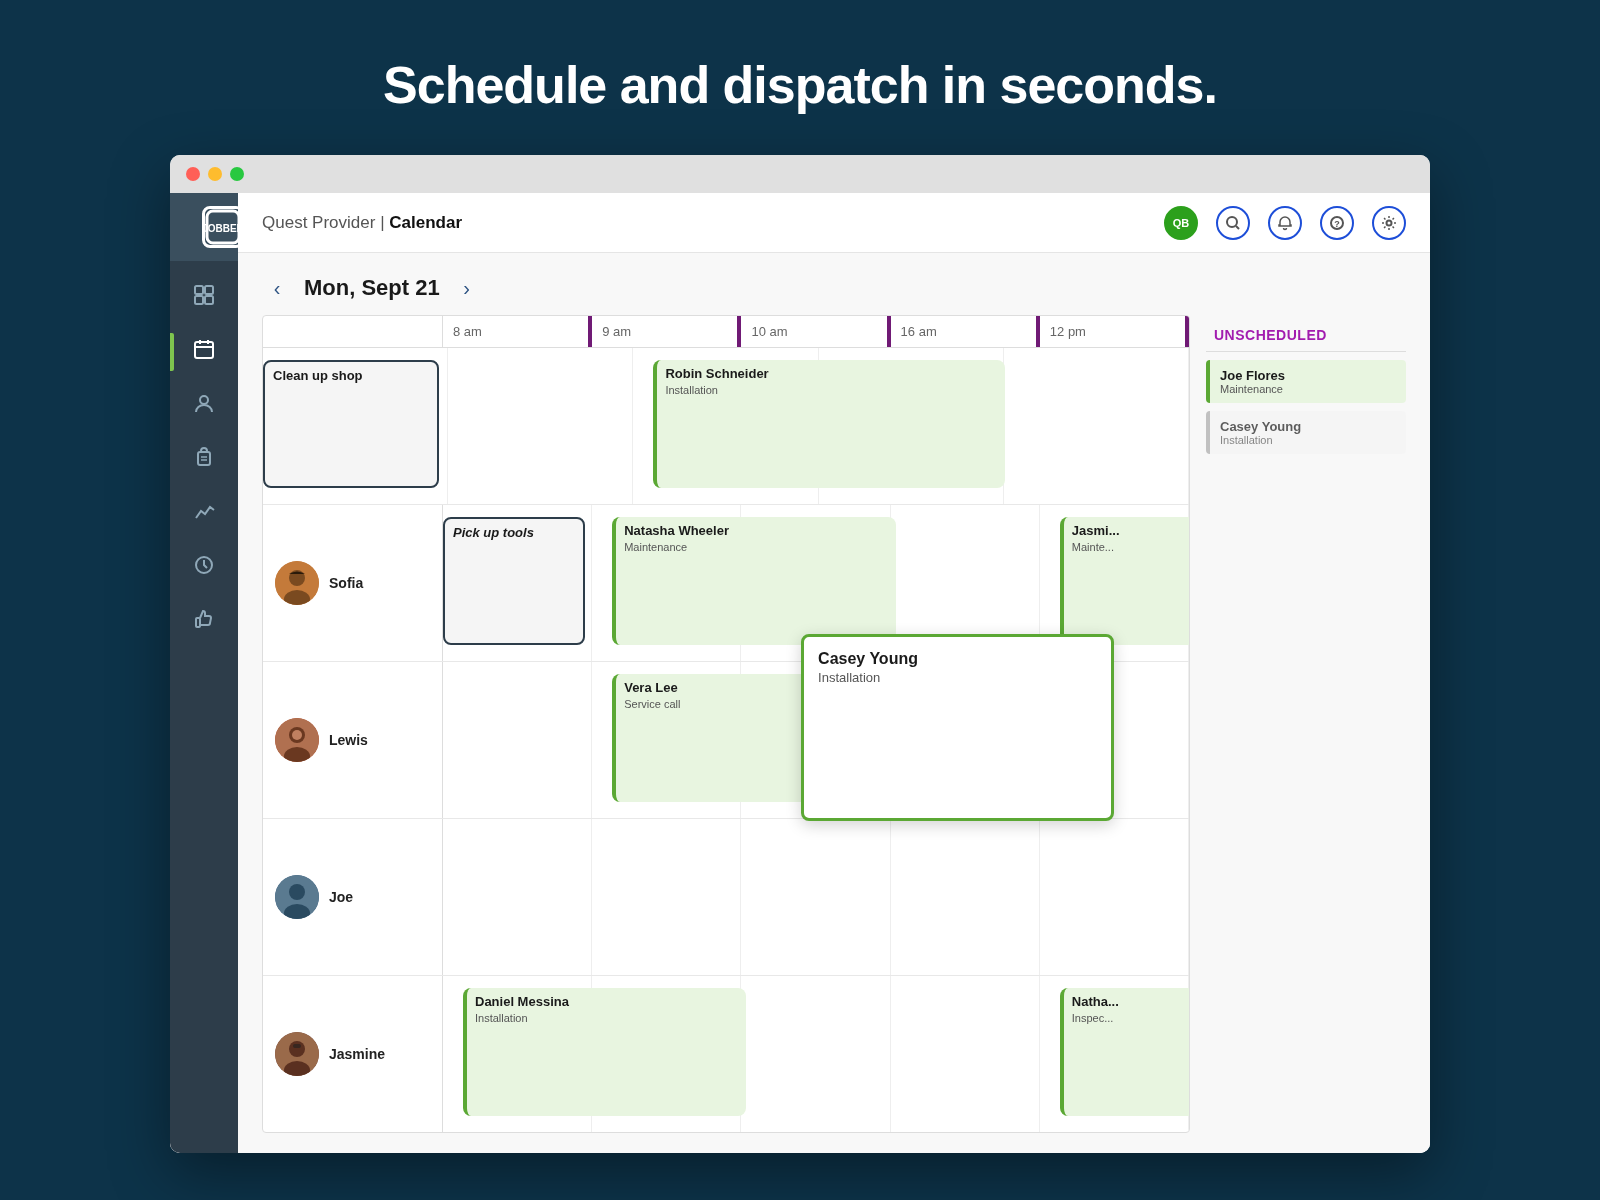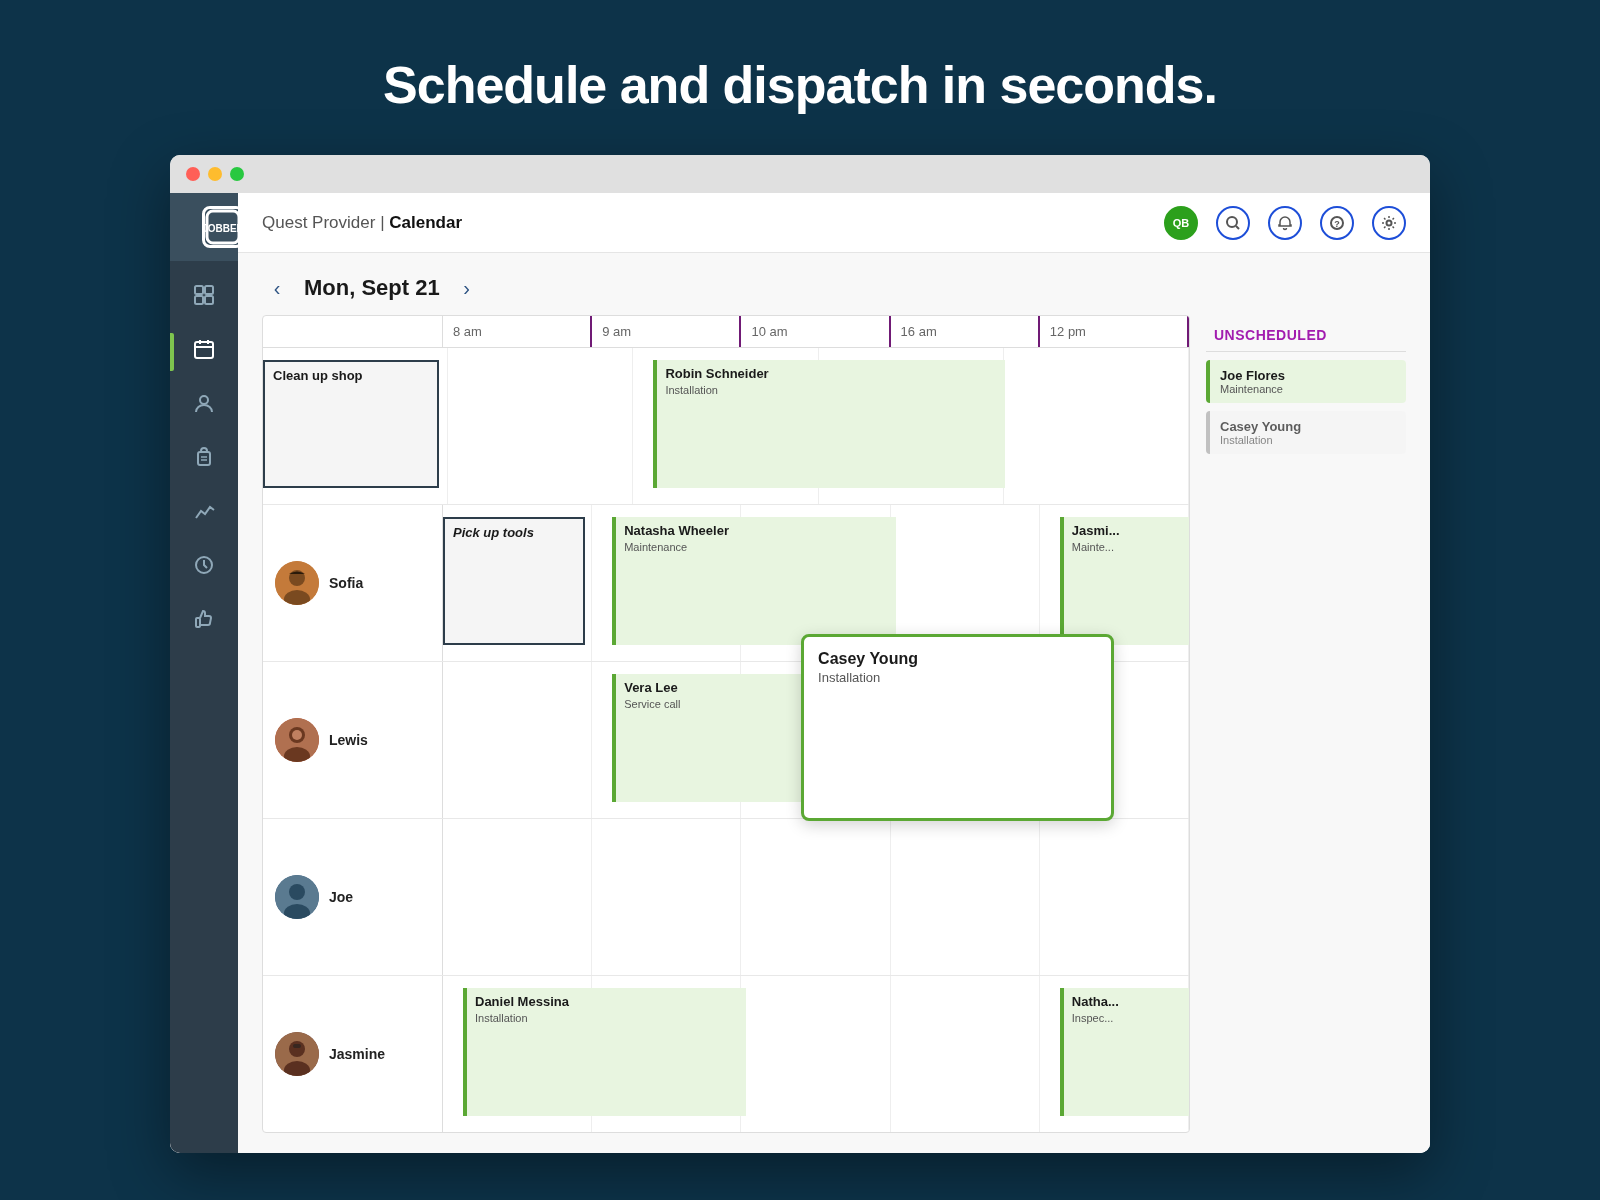--- a/index.html
+++ b/index.html
@@ -220,21 +220,21 @@
     }
     .time-cols {
       flex: 1;
       display: flex;
     }
     .time-col-header {
       flex: 1;
       padding: 8px 10px;
       font-size: 13px;
       color: #666;
-      border-right: 2px solid #701a75;
+      border-right: 4px solid #701a75;
       font-weight: 500;
     }
 
     
     .grid-body {
       flex: 1;
       display: flex;
       flex-direction: column;
       overflow: hidden;
     }
@@ -281,21 +281,21 @@
     }
     .time-cell {
       flex: 1;
       border-right: 1px solid #eee;
       position: relative;
     }
 
     
     .event-block {
       position: absolute;
-      border-radius: 0;
+      border-radius: 8px;
       padding: 6px 8px;
       font-size: 12px;
       cursor: pointer;
       z-index: 2;
     }
     .event-block.green {
       background: #e8f5e0;
       border-left: 4px solid #5ba834;
       color: #1a1a1a;
       margin-left: 20px;

